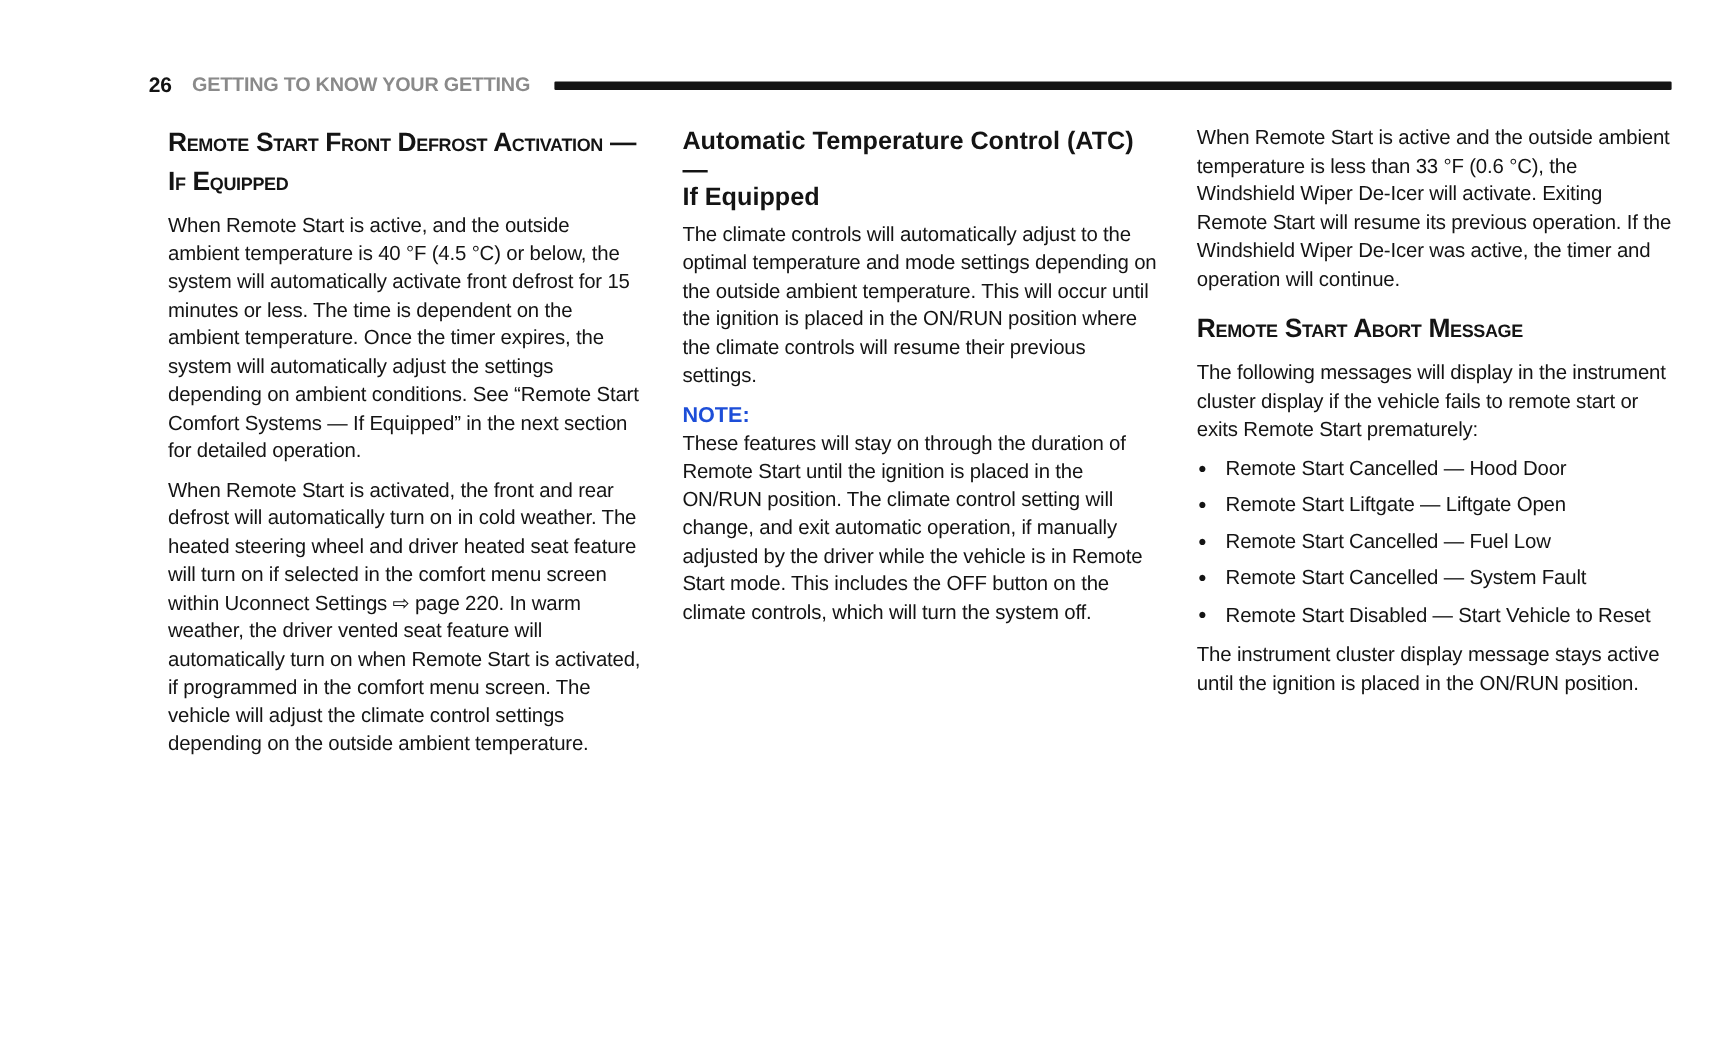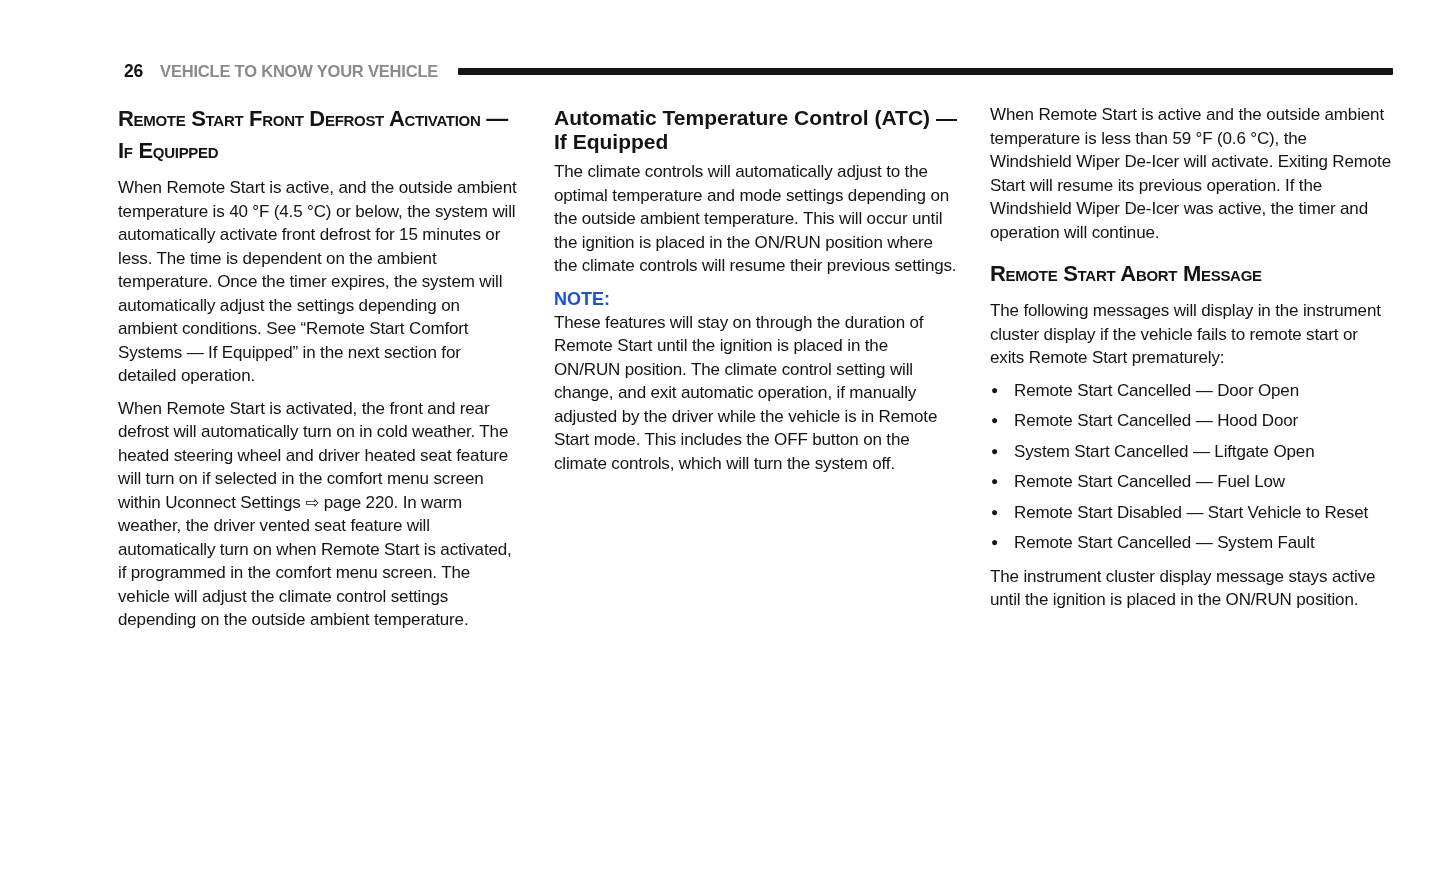--- a/index.html
+++ b/index.html
@@ -42,21 +42,21 @@
     flex: 1 1 auto;
     height: 7px;
     background: #141414;
     margin-left: 20px;
     border-radius: 1px;
   }
   
   .cols {
     display: flex;
     gap: 33px;
-    margin: 21px 88px 0 82px;
+    margin: 21px 88px 0 104px;
   }
   .col {
     flex: 1 1 0;
     min-width: 0;
   }
   
   h2.sec {
     font-size: 22px;
     line-height: 32px;
     font-weight: bold;
@@ -118,48 +118,47 @@
     color: #141414;
   }
 </style>
 </head>
 <body>
 
 <div class="page">
 
   <div class="header">
     <span class="pagenum">26</span>
-    <span class="chapter">VEHICLE TO KNOW YOUR VEHICLE</span>
+    <span class="chapter">GETTING TO KNOW YOUR GETTING</span>
     <span class="header-rule"></span>
   </div>
 
   <div class="cols">
 
     <section class="col">
       <h2 class="sec">Remote Start Front Defrost Activation — If Equipped</h2>
       <p class="body">When Remote Start is active, and the outside ambient temperature is 40 °F (4.5 °C) or below, the system will automatically activate front defrost for 15 minutes or less. The time is dependent on the ambient temperature. Once the timer expires, the system will automatically adjust the settings depending on ambient conditions. See “Remote Start Comfort Systems — If Equipped” in the next section for detailed operation.</p>
       <p class="body last">When Remote Start is activated, the front and rear defrost will automatically turn on in cold weather. The heated steering wheel and driver heated seat feature will turn on if selected in the comfort menu screen within Uconnect Settings ⇨ page 220. In warm weather, the driver vented seat feature will automatically turn on when Remote Start is activated, if programmed in the comfort menu screen. The vehicle will adjust the climate control settings depending on the outside ambient temperature.</p>
     </section>
 
     <section class="col">
       <h3 class="sub"><span>Automatic Temperature Control (ATC) —</span><br><span>If Equipped</span></h3>
       <p class="body">The climate controls will automatically adjust to the optimal temperature and mode settings depending on the outside ambient temperature. This will occur until the ignition is placed in the ON/RUN position where the climate controls will resume their previous settings.</p>
       <h4 class="note">NOTE:</h4>
       <p class="body last">These features will stay on through the duration of Remote Start until the ignition is placed in the ON/RUN position. The climate control setting will change, and exit automatic operation, if manually adjusted by the driver while the vehicle is in Remote Start mode. This includes the OFF button on the climate controls, which will turn the system off.</p>
     </section>
 
     <section class="col">
-      <p class="body">When Remote Start is active and the outside ambient temperature is less than 59 °F (0.6 °C), the Windshield Wiper De-Icer will activate. Exiting Remote Start will resume its previous operation. If the Windshield Wiper De-Icer was active, the timer and operation will continue.</p>
+      <p class="body">When Remote Start is active and the outside ambient temperature is less than 33 °F (0.6 °C), the Windshield Wiper De-Icer will activate. Exiting Remote Start will resume its previous operation. If the Windshield Wiper De-Icer was active, the timer and operation will continue.</p>
       <h2 class="sec later">Remote Start Abort Message</h2>
       <p class="body">The following messages will display in the instrument cluster display if the vehicle fails to remote start or exits Remote Start prematurely:</p>
       <ul class="bullets">
-        <li>Remote Start Cancelled — Door Open</li>
         <li>Remote Start Cancelled — Hood Door</li>
-        <li>System Start Cancelled — Liftgate Open</li>
+        <li>Remote Start Liftgate — Liftgate Open</li>
         <li>Remote Start Cancelled — Fuel Low</li>
+        <li>Remote Start Cancelled — System Fault</li>
         <li>Remote Start Disabled — Start Vehicle to Reset</li>
-        <li>Remote Start Cancelled — System Fault</li>
       </ul>
       <p class="body last">The instrument cluster display message stays active until the ignition is placed in the ON/RUN position.</p>
     </section>
 
   </div>
 </div>
 
 </body></html>

